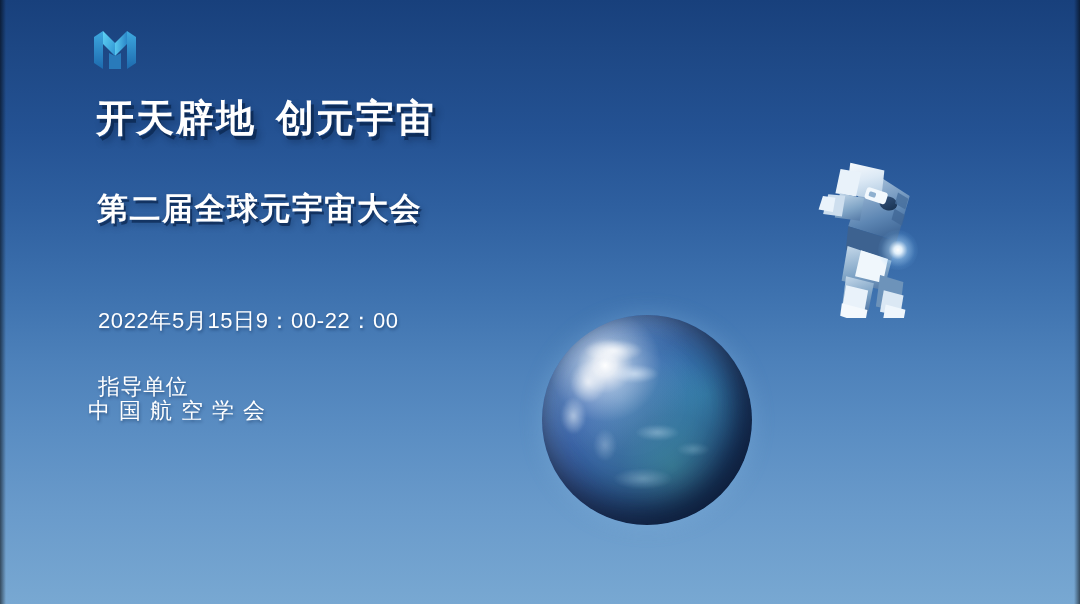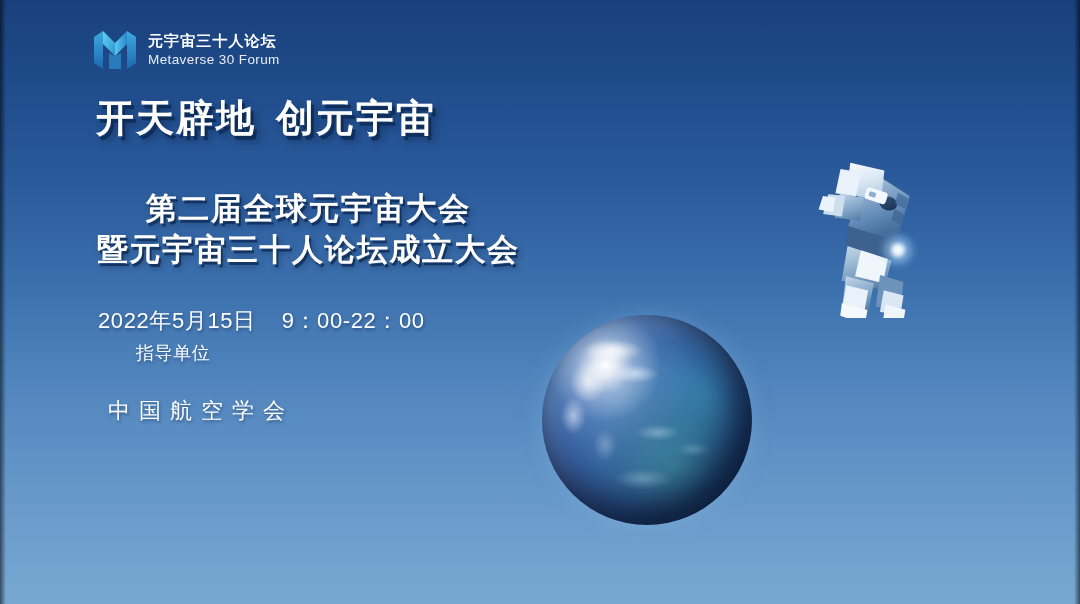--- a/index.html
+++ b/index.html
@@ -82,49 +82,47 @@
     position: absolute;
     left: 97px;
     top: 188px;
     color: #ffffff;
     font-size: 31px;
     font-weight: bold;
     letter-spacing: 1.5px;
     line-height: 41px;
     white-space: nowrap;
     text-shadow: 2px 3px 0 rgba(10,37,78,.7), 3px 4px 6px rgba(8,28,60,.4);
-    text-align: center;
   }
 
   
   .info {
     position: absolute;
     left: 98px;
     top: 306px;
     color: #ffffff;
     font-size: 22px;
     letter-spacing: .6px;
     white-space: nowrap;
     text-shadow: 1px 2px 3px rgba(10,37,78,.45);
   }
-  .info .time { display: inline-block; margin-left: 26px; }
+  .info .time { display: inline-block; }
   .org-label {
     position: absolute;
     left: 98px;
-    top: 341px;
-    color: #ffffff;
-    font-size: 18px;
+    top: 372px;
+    color: #ffffff;
+    font-size: 22px;
     letter-spacing: .6px;
     white-space: nowrap;
     text-shadow: 1px 2px 3px rgba(10,37,78,.45);
-    margin-left: 38px;
   }
   .org-1, .org-2 {
     position: absolute;
-    left: 108px;
+    left: 88px;
     color: #ffffff;
     font-size: 22px;
     letter-spacing: 9px;
     white-space: nowrap;
     text-shadow: 1px 2px 3px rgba(10,37,78,.45);
   }
   .org-1 { top: 396px; }
   .org-2 { top: 440px; }
 
   
@@ -290,33 +288,28 @@
       <path d="M2 8 L11 2 L11 40 L2 34 Z" fill="url(#mg2)"></path>
 
       <path d="M11 2 L23 14 L23 27 L11 15 Z" fill="url(#mg1)"></path>
 
       <path d="M23 14 L35 2 L35 15 L23 27 Z" fill="url(#mg3)"></path>
 
       <path d="M35 2 L44 8 L44 34 L35 40 Z" fill="url(#mg2)"></path>
 
       <path d="M17 24 L23 27 L29 24 L29 40 L17 40 Z" fill="#2a7fc0" opacity=".9"></path>
     </svg>
-    <div class="logo-text">
-      <div class="logo-cn">元宇宙三十人论坛</div>
-      <div class="logo-en">Metaverse 30 Forum</div>
-    </div>
   </div>
 
   <div class="headline">
     <span>开天辟地</span><span class="gap"></span><span>创元宇宙</span>
   </div>
 
   <div class="subtitle">
     <div>第二届全球元宇宙大会</div>
-    <div>暨元宇宙三十人论坛成立大会</div>
   </div>
 
   <div class="info">
     <span>2022年5月15日</span><span class="time">9：00-22：00</span>
   </div>
 
   <div class="org-label">指导单位</div>
   <div class="org-1">中国航空学会</div>
 
 </div>

